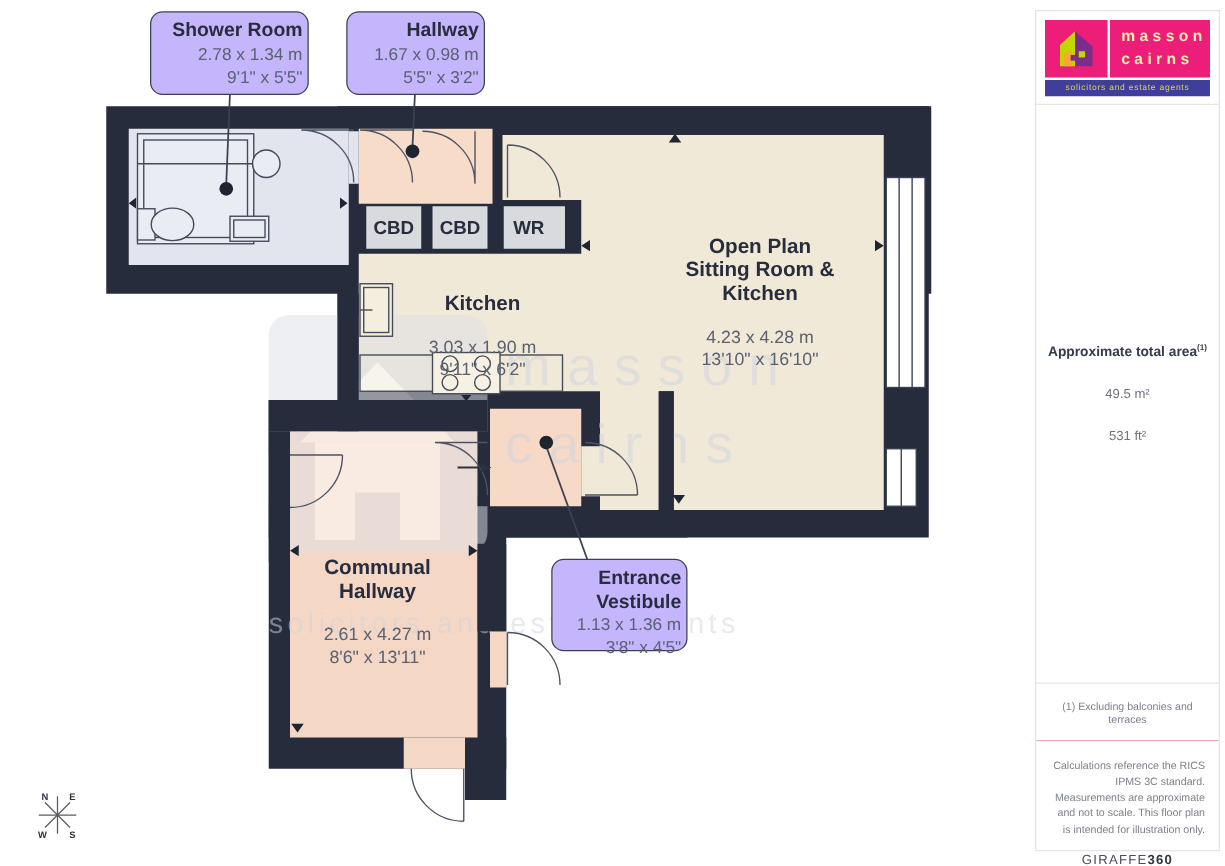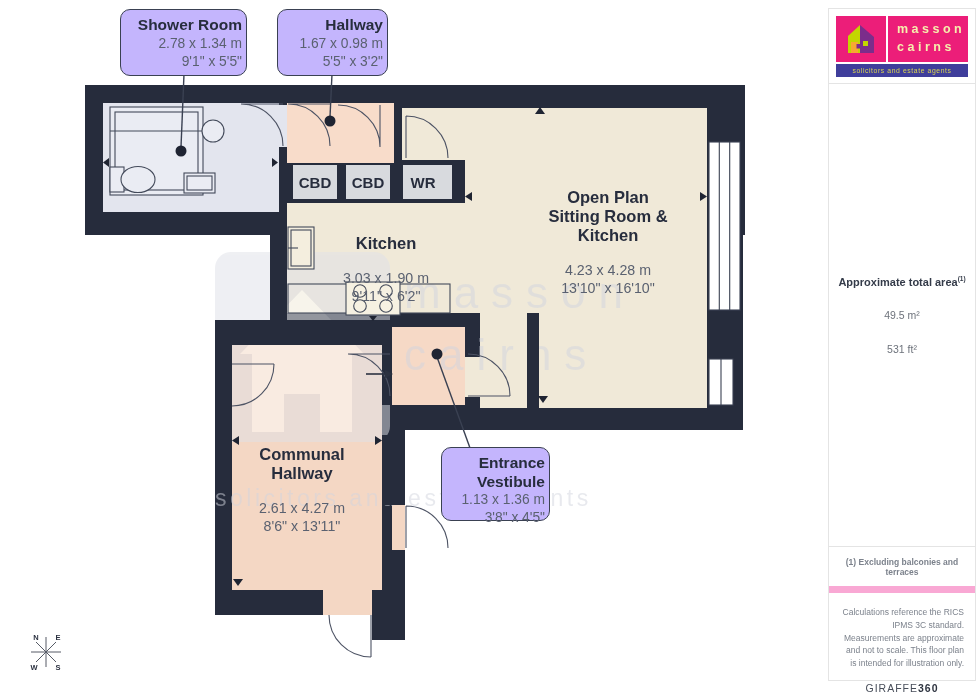--- a/index.html
+++ b/index.html
@@ -31,22 +31,22 @@
   .logo-name{flex:1;background:#ec1e79;color:#f6efad;font-weight:bold;font-size:12.5px;
              letter-spacing:3.5px;display:flex;flex-direction:column;justify-content:center;
              padding-left:9px;line-height:1.4;}
   .logo-tagline{margin-top:2px;background:#3f3e9b;color:#dcd64f;font-size:6.8px;letter-spacing:0.6px;
                 text-align:center;padding:3px 0;}
   .sb-area{height:462px;border-bottom:1px solid #e4e4e4;display:flex;flex-direction:column;
            align-items:center;justify-content:center;text-align:center;}
   .sb-area .label{font-size:11px;font-weight:bold;color:#343b49;}
   .sb-area .label sup{font-size:6.5px;}
   .sb-area .val{font-size:10.5px;color:#6d727b;margin-top:22px;}
-  .sb-footnote{height:46px;border-bottom:7px solid #f9a8d4;font-size:8.5px;color:#7c828c;
-               display:flex;align-items:center;justify-content:center;text-align:center;padding:0 12px;box-sizing:border-box;font-weight:bold;}
+  .sb-footnote{height:46px;border-bottom:1px solid #f9a8d4;font-size:8.5px;color:#7c828c;
+               display:flex;align-items:center;justify-content:center;text-align:center;padding:0 12px;box-sizing:border-box;}
   .sb-disclaimer{font-size:8.5px;color:#7c828c;text-align:right;padding:13px 11px 0;line-height:1.5;}
   .sb-brand{text-align:center;margin-top:12px;font-size:10.5px;color:#474d59;letter-spacing:1px;}
   .sb-brand b{color:#2e3440;}
 </style>
 </head>
 <body>
 
 <div class="stage">
 
   <svg class="plan-svg" viewBox="0 0 980 693">

